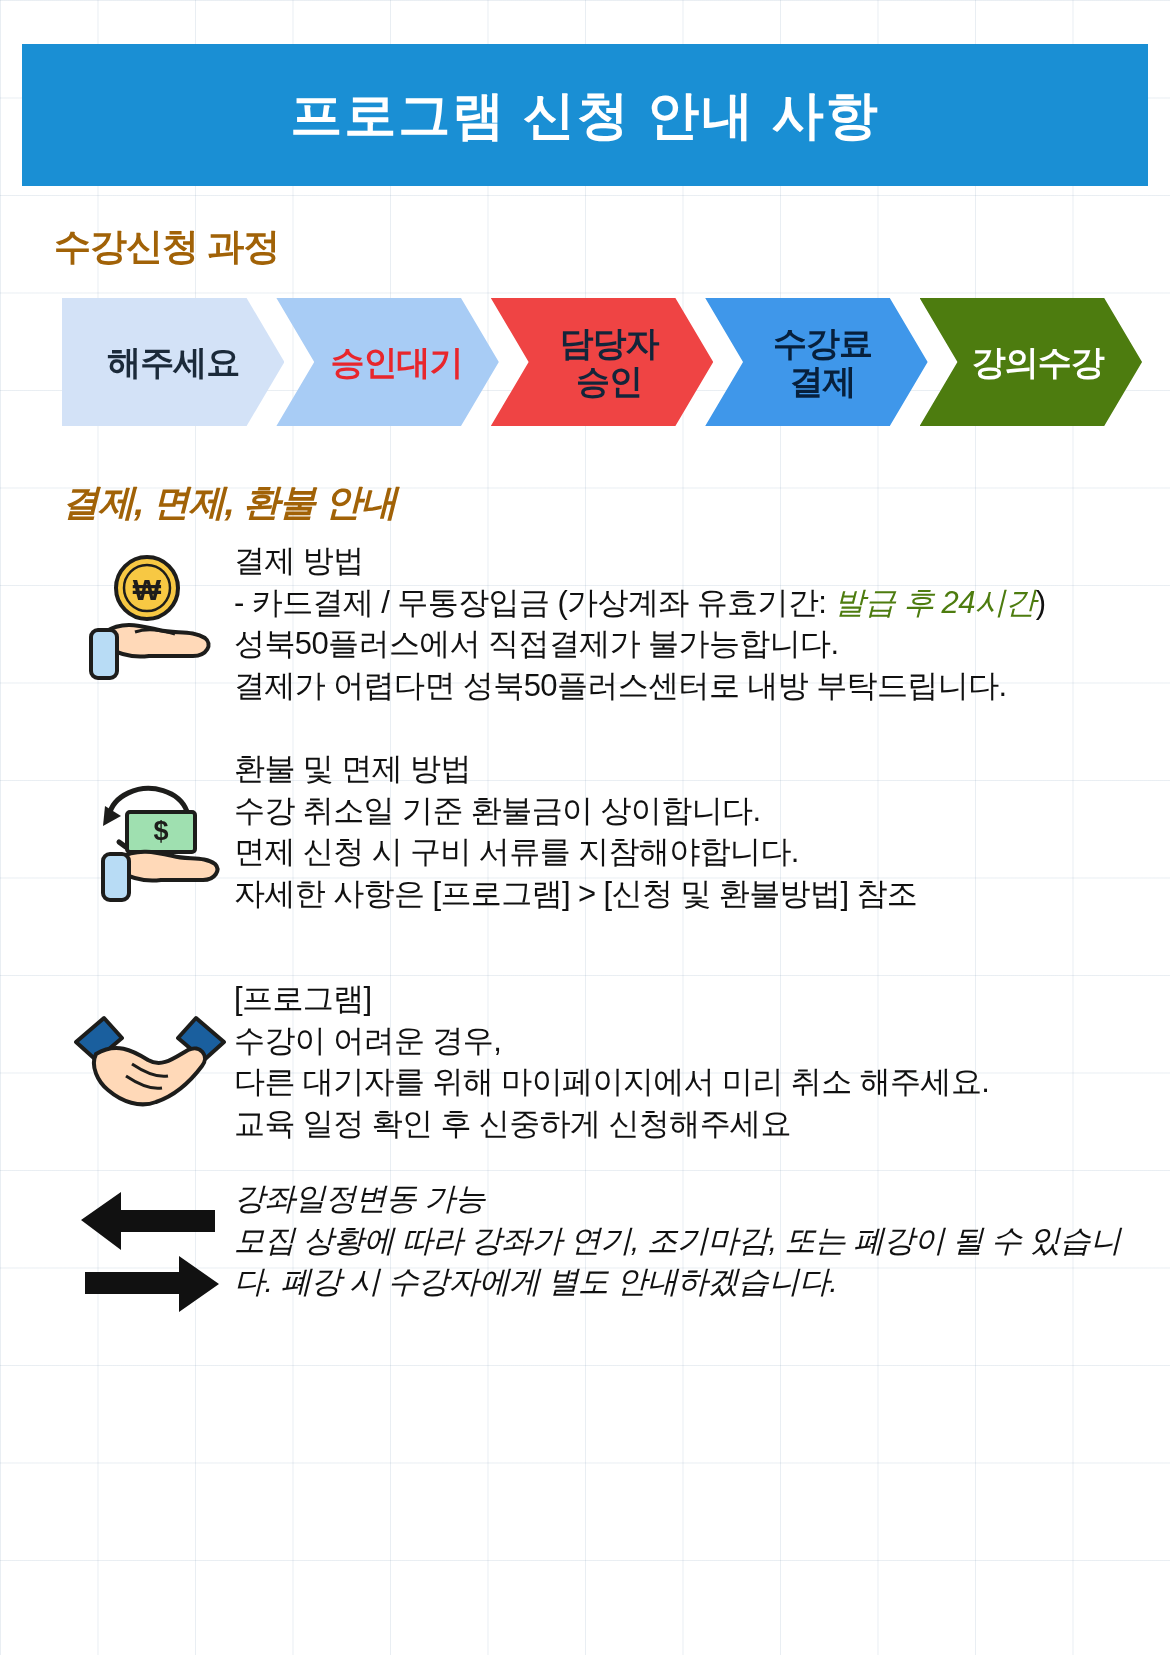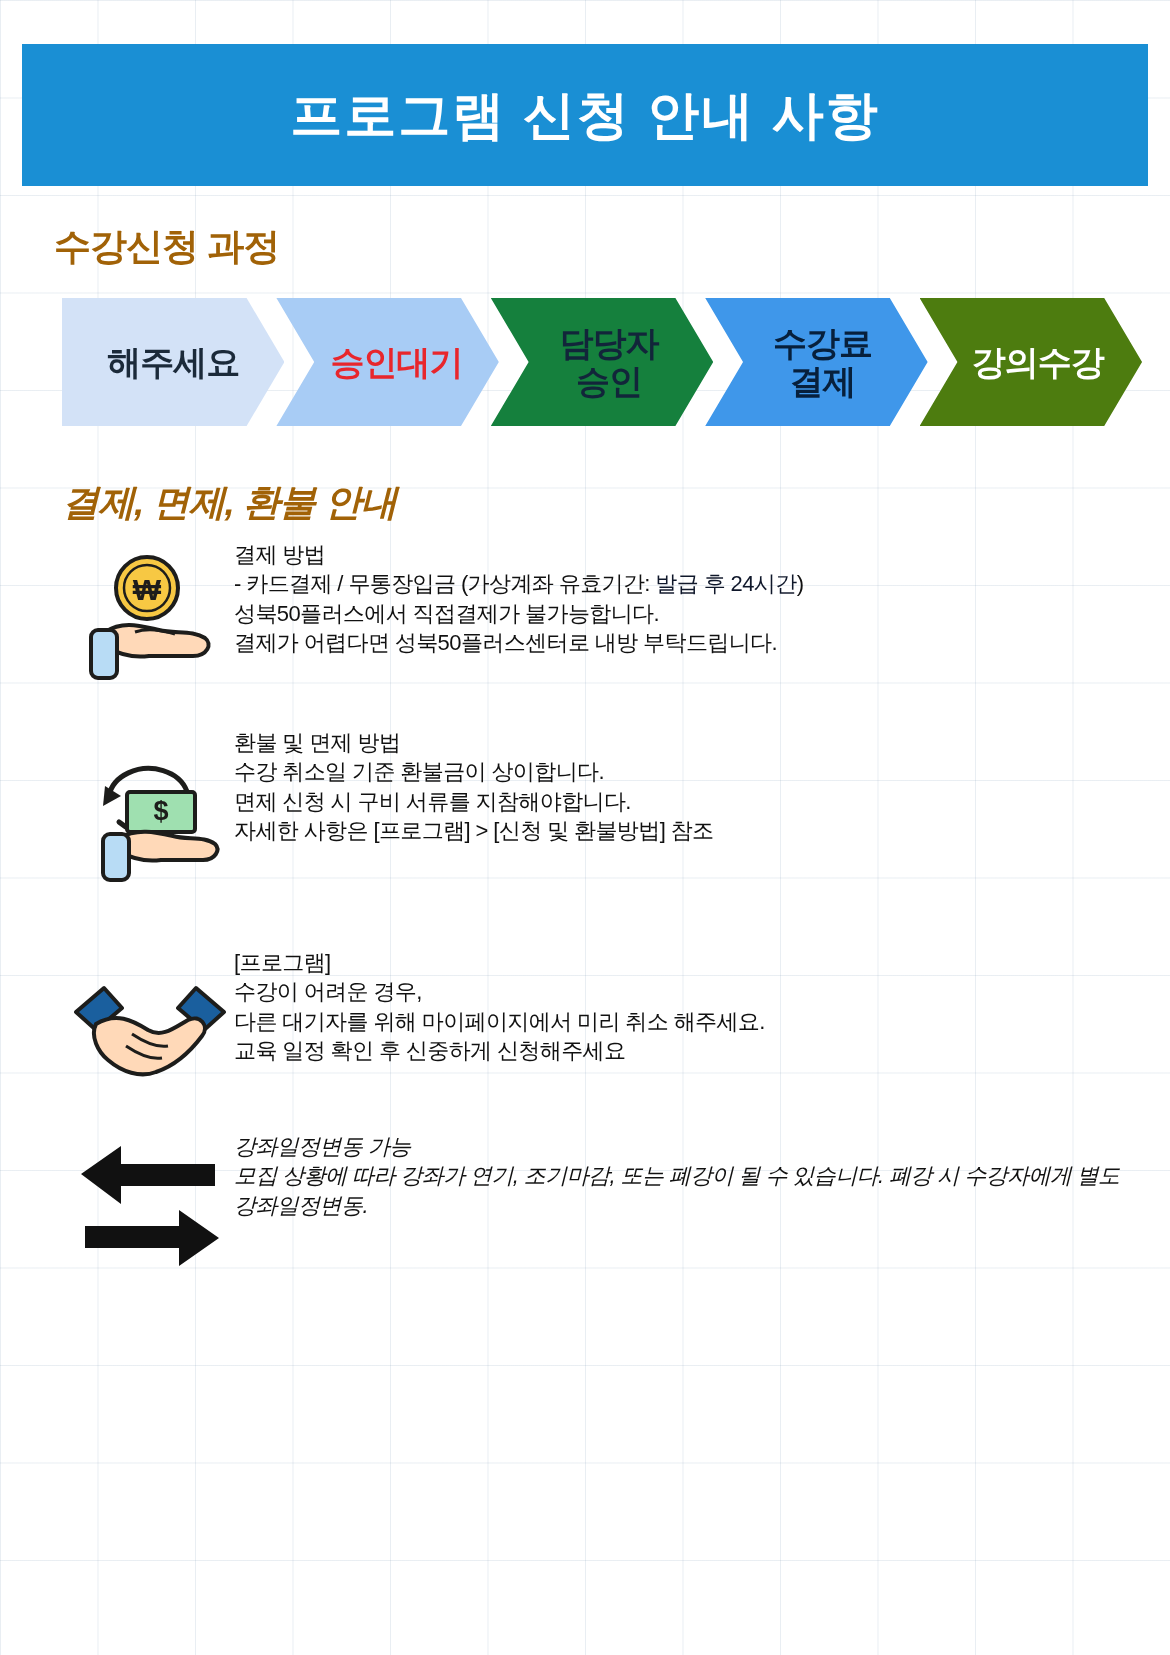--- a/index.html
+++ b/index.html
@@ -87,21 +87,21 @@
     z-index: 2;
     font-size: 34px;
     font-weight: bold;
     text-align: center;
     line-height: 1.12;
     white-space: pre-line;
     letter-spacing: -1px;
   }
   .chev-0 { width: 232px; background: #d3e2f7; clip-path: polygon(0 0, 83% 0, 100% 50%, 83% 100%, 0 100%); margin-right: -8px;}
   .chev-1 { width: 232px; background: #a8ccf5; clip-path: polygon(0 0, 83% 0, 100% 50%, 83% 100%, 0 100%, 17% 50%); margin-right: -8px;}
-  .chev-2 { width: 232px; background: #15803d; clip-path: polygon(0 0, 83% 0, 100% 50%, 83% 100%, 0 100%, 17% 50%); margin-right: -8px;}
+  .chev-2 { width: 232px; background: #ef4444; clip-path: polygon(0 0, 83% 0, 100% 50%, 83% 100%, 0 100%, 17% 50%); margin-right: -8px;}
   .chev-3 { width: 232px; background: #3f97ea; clip-path: polygon(0 0, 83% 0, 100% 50%, 83% 100%, 0 100%, 17% 50%); margin-right: -8px;}
   .chev-4 { width: 232px; background: #4d7c0f; clip-path: polygon(0 0, 83% 0, 100% 50%, 83% 100%, 0 100%, 17% 50%); }
   .chev-0 .chev-label { color: #1b2a3a; }
   .chev-1 .chev-label { color: #e8262c; padding-left: 18px; }
   .chev-2 .chev-label { color: #12253a; padding-left: 14px; }
   .chev-3 .chev-label { color: #07203c; padding-left: 12px; }
   .chev-4 .chev-label { color: #ffffff; padding-left: 14px; }
 
   
   .info-block {
@@ -115,28 +115,28 @@
     min-width: 168px;
     display: flex;
     justify-content: center;
     padding-top: 8px;
   }
   .text-col {
     flex: 1;
     padding-top: 2px;
   }
   .info-line {
-    font-size: 22px;
+    font-size: 31px;
     color: #111111;
     line-height: 1.34;
     letter-spacing: -0.6px;
     white-space: nowrap;
   }
   .info-line.wrap { white-space: normal; }
-  .red { color: #0f172a; }
+  .red { color: #4d7c0f; font-style: italic; }
 
   .block-payment { margin-top: 10px; }
   .block-refund  { margin-top: 40px; }
   .block-manner  { margin-top: 62px; }
   .block-change  { margin-top: 32px; font-style: italic; }
   .block-manner .icon-col { padding-top: 22px; }
   .block-change .icon-col { padding-top: 10px; }
   .block-change .text-col { max-width: 900px; }
 </style>
 </head>
@@ -243,17 +243,17 @@
     <div class="icon-col">
       <svg width="150" height="130" viewBox="0 0 150 130">
 
         <polygon points="6,34 46,6 46,24 140,24 140,46 46,46 46,64" fill="#111111"></polygon>
 
         <polygon points="144,98 104,70 104,86 10,86 10,108 104,108 104,126" fill="#111111"></polygon>
       </svg>
     </div>
     <div class="text-col">
       <div class="info-line">강좌일정변동 가능</div>
-      <div class="info-line wrap">모집 상황에 따라 강좌가 연기, 조기마감, 또는 폐강이 될 수 있습니다.  폐강 시 수강자에게 별도 강좌일정변동.</div>
+      <div class="info-line wrap">모집 상황에 따라 강좌가 연기, 조기마감, 또는 폐강이 될 수 있습니다.  폐강 시 수강자에게 별도 안내하겠습니다.</div>
     </div>
   </div>
 
 </div>
 
 </body></html>

